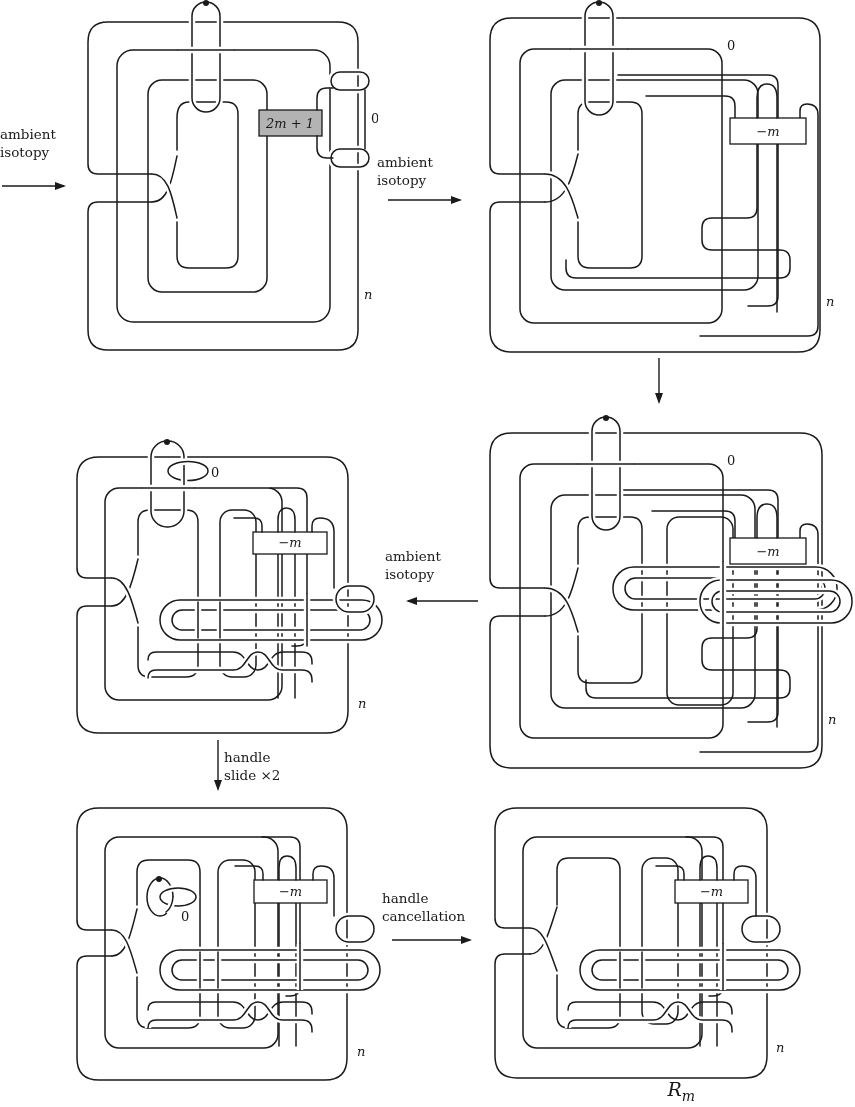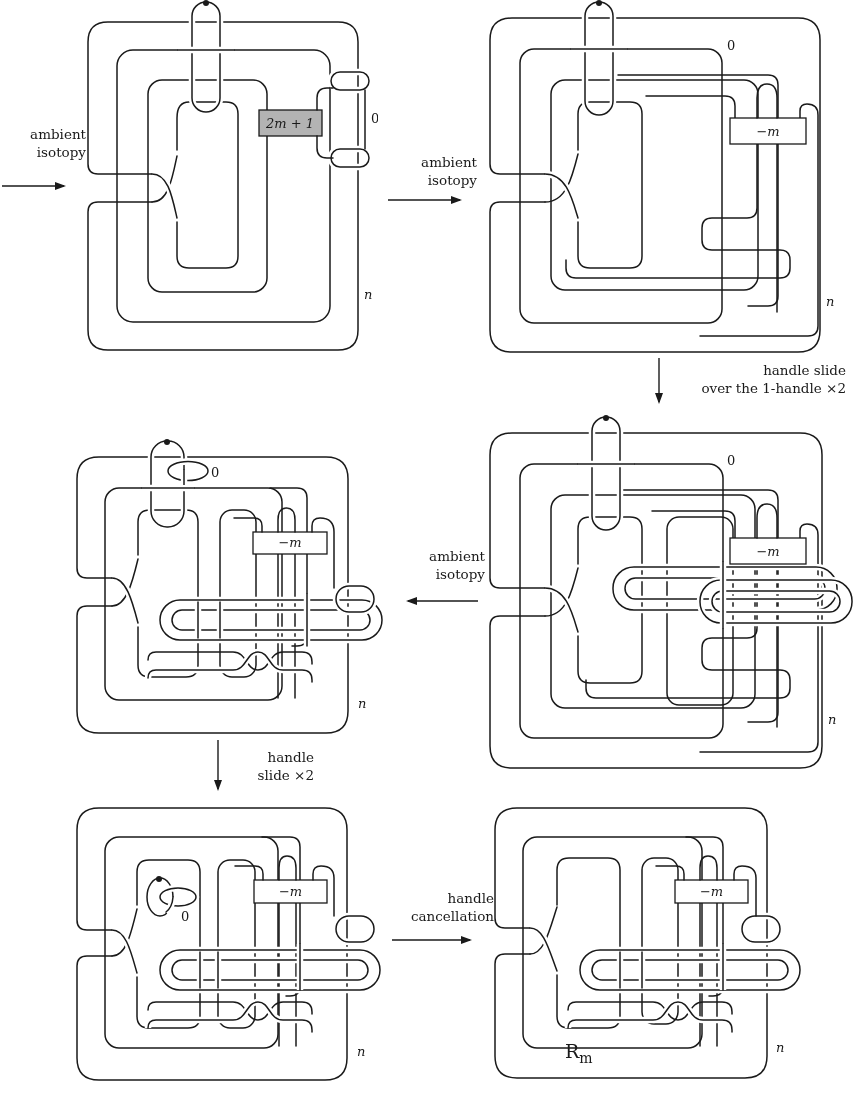--- a/index.html
+++ b/index.html
@@ -7,24 +7,24 @@
        font-family:"DejaVu Serif",serif;color:#1a1a1a;}
   svg.panel,svg.overlay{position:absolute;}
   svg.overlay{left:0;top:0;pointer-events:none;}
   .s{fill:none;stroke:#1a1a1a;stroke-width:1.5;stroke-linecap:round;stroke-linejoin:round;}
   .h{fill:none;stroke:#ffffff;stroke-width:6.5;stroke-linecap:butt;stroke-linejoin:round;}
   .bx{stroke:#1a1a1a;stroke-width:1.3;}
   .tx{font-family:"DejaVu Serif",serif;font-size:13px;fill:#1a1a1a;}
   .it{font-style:italic;}
   .dot{fill:#1a1a1a;stroke:none;}
   .lbl{position:absolute;font-family:"DejaVu Serif",serif;font-size:13.5px;color:#1a1a1a;
-       text-align:right;line-height:1.32;}
+       text-align:left;line-height:1.32;}
   .lbl span{display:block;}
-  #caption{position:absolute;left:565px;top:1040px;width:130px;text-align:left;
-           font-size:19px;}
+  #caption{position:absolute;left:565px;top:1078px;width:130px;text-align:right;
+           font-style:italic;font-size:19px;}
   #caption sub{font-size:14px;}
 </style>
 </head>
 <body>
 
 <div id="fig">
 
   <svg class="panel" style="left:80px;top:0px;width:298px;height:360px" viewBox="80 0 298 360">
     <path class="s" d="M 152,174 H 98 Q 88,174 88,164 V 42 Q 88,22 108,22 H 338 Q 358,22 358,42 V 330 Q 358,350 338,350 H 108 Q 88,350 88,330 V 212 Q 88,202 98,202 H 152"></path>
     <rect class="s" x="117" y="50" width="213" height="272" rx="16"></rect>
@@ -246,24 +246,20 @@
   </svg>
 
   <div class="lbl" style="left:0px;top:126px;width:86px">
     <span>ambient</span>
     <span>isotopy</span>
   </div>
   <div class="lbl" style="left:377px;top:154px;width:100px">
     <span>ambient</span>
     <span>isotopy</span>
   </div>
-  <div class="lbl" style="left:650px;top:362px;width:196px">
-    <span>handle slide</span>
-    <span>over the 1-handle ×2</span>
-  </div>
   <div class="lbl" style="left:385px;top:548px;width:100px">
     <span>ambient</span>
     <span>isotopy</span>
   </div>
   <div class="lbl" style="left:224px;top:749px;width:90px">
     <span>handle</span>
     <span>slide ×2</span>
   </div>
   <div class="lbl" style="left:382px;top:890px;width:112px">
     <span>handle</span>

